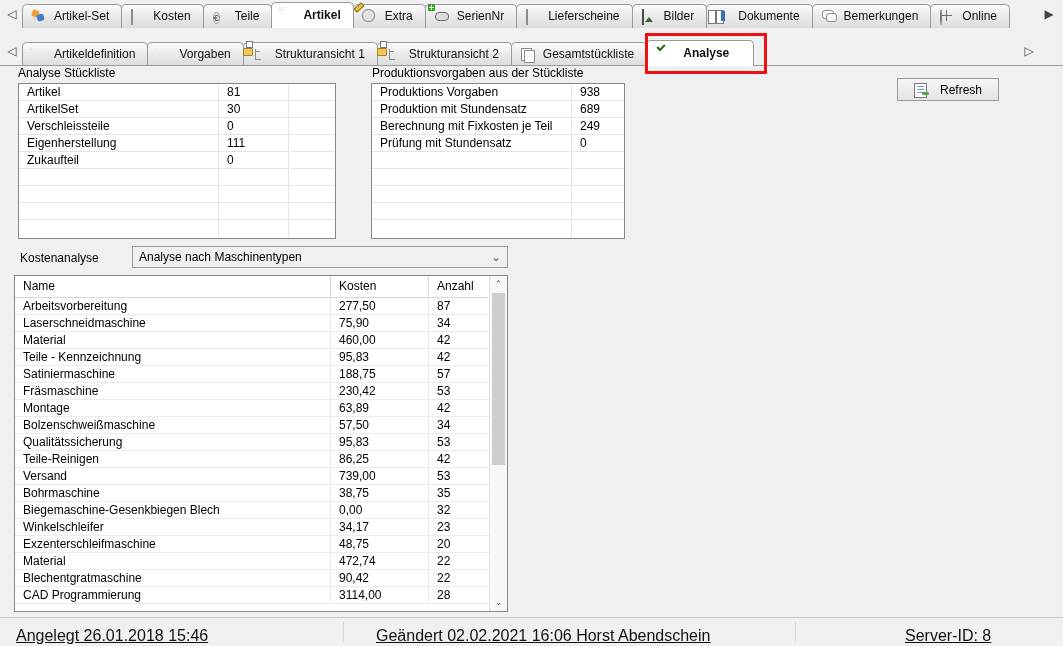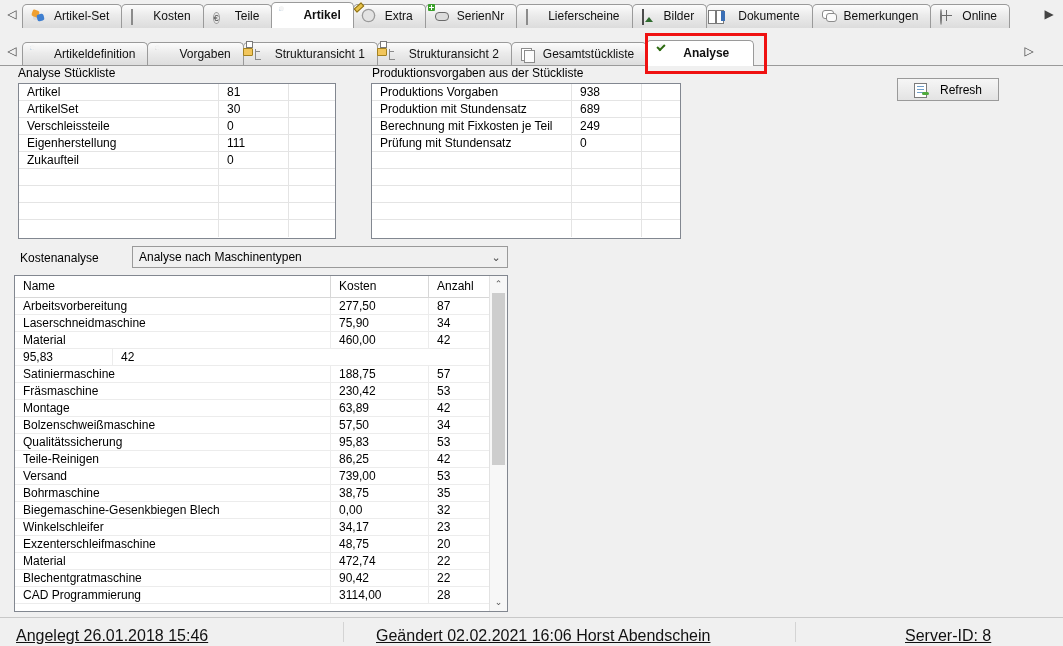--- a/index.html
+++ b/index.html
@@ -387,21 +387,21 @@
         <span class="gc c3"></span>
       </div>
       <div class="grow" style="border-bottom:none;">
         <span class="gc c1" style="width:200px;"></span>
         <span class="gc c2" style="width:70px;"></span>
         <span class="gc c3"></span>
       </div>
     </div>
 
     <div class="grpLabel" style="left:372px;top:0px;">Produktionsvorgaben aus der Stückliste</div>
-    <div class="gridbox" style="left:371px;top:17px;width:310px;height:156px;">
+    <div class="gridbox" style="left:371px;top:17px;width:254px;height:156px;">
       <div class="grow">
         <span class="gc c1" style="width:200px;">Produktions Vorgaben</span>
         <span class="gc c2" style="width:70px;">938</span>
         <span class="gc c3"></span>
       </div>
       <div class="grow">
         <span class="gc c1" style="width:200px;">Produktion mit Stundensatz</span>
         <span class="gc c2" style="width:70px;">689</span>
         <span class="gc c3"></span>
       </div>
@@ -472,20 +472,21 @@
           <span class="lc cw1">Laserschneidmaschine</span>
           <span class="lc cw2">75,90</span>
           <span class="lc cw3" style="border-right:none;">34</span>
         </div>
         <div class="lrow">
           <span class="lc cw1">Material</span>
           <span class="lc cw2">460,00</span>
           <span class="lc cw3" style="border-right:none;">42</span>
         </div>
         <div class="lrow">
+          <span class="lc cw1">Teile - Kennzeichnung</span>
           <span class="lc cw2">95,83</span>
           <span class="lc cw3" style="border-right:none;">42</span>
         </div>
         <div class="lrow">
           <span class="lc cw1">Satiniermaschine</span>
           <span class="lc cw2">188,75</span>
           <span class="lc cw3" style="border-right:none;">57</span>
         </div>
         <div class="lrow">
           <span class="lc cw1">Fräsmaschine</span>

